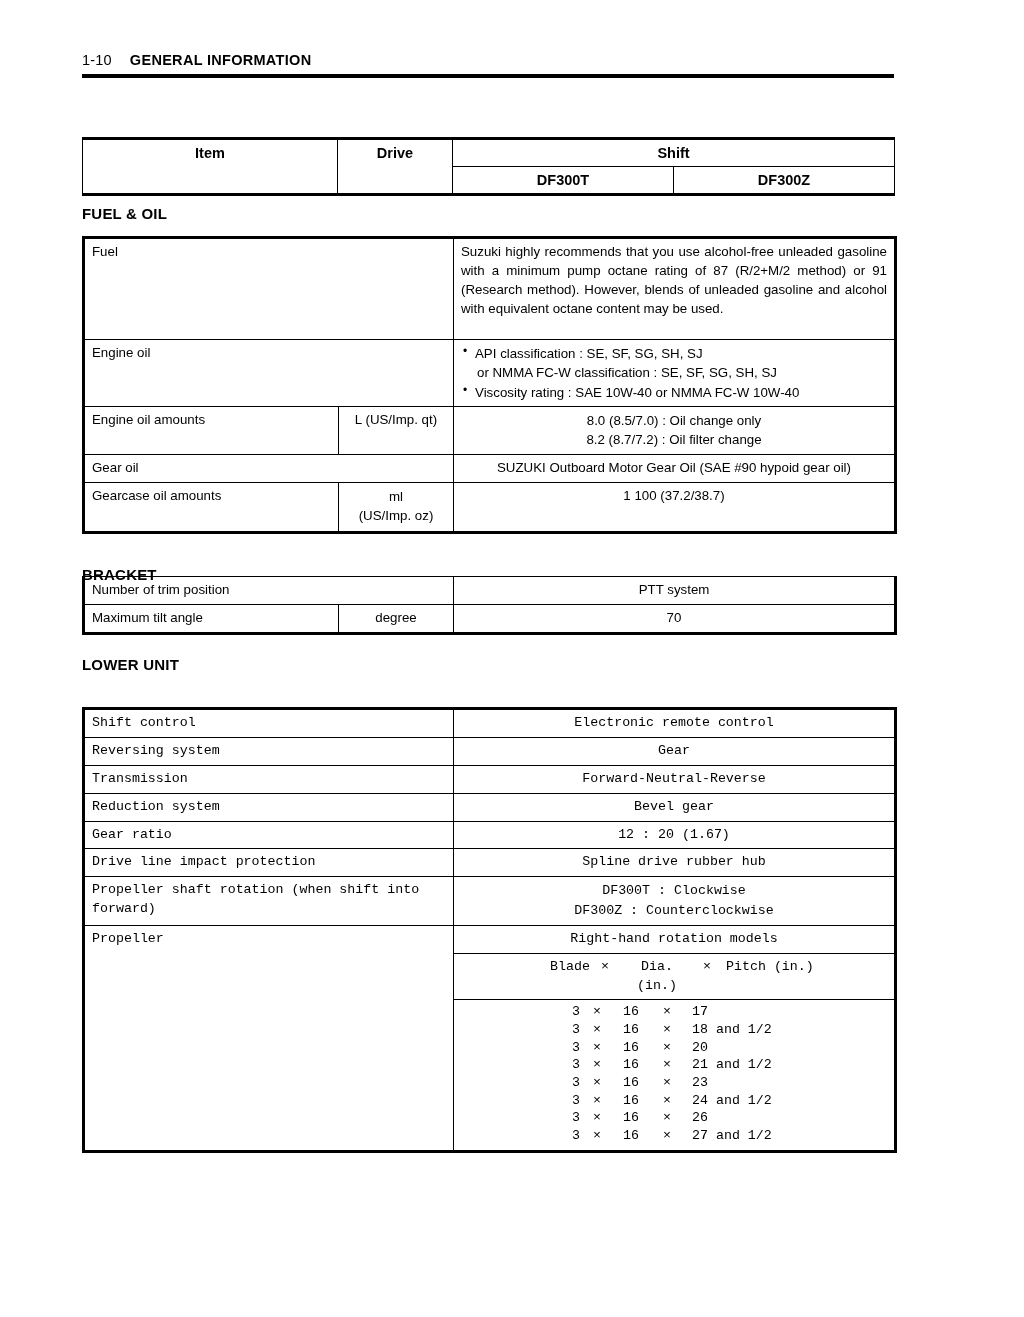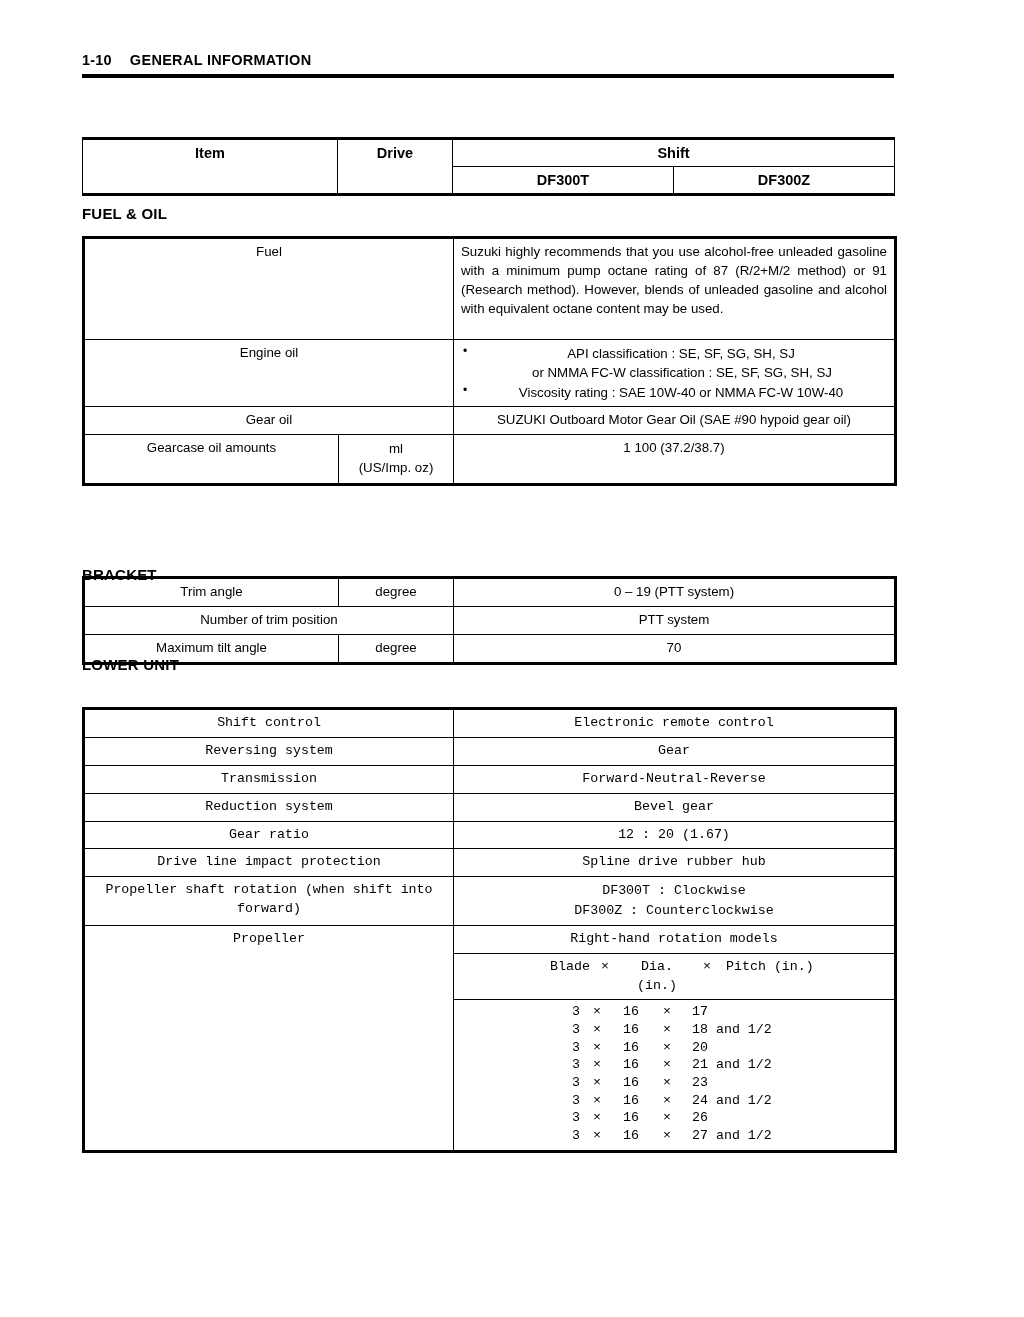--- a/index.html
+++ b/index.html
@@ -31,21 +31,21 @@
     width: 812px;
     display: flex;
     align-items: baseline;
     font-weight: bold;
     font-size: 15px;
     letter-spacing: 0.2px;
   }
   .page-header .folio {
     font-size: 14.5px;
     margin-right: 18px;
-    font-weight: bold;
+    font-weight: normal;
   }
   .page-header .chapter {
     font-size: 14.5px;
     font-weight: bold;
     letter-spacing: 0.3px;
   }
   .header-rule {
     position: absolute;
     left: 82px;
     top: 74px;
@@ -81,21 +81,21 @@
   .tbl .outer-top  { border-top-width: 3px; }
   .tbl .outer-bot  { border-bottom-width: 3px; }
   .tbl .outer-left { border-left-width: 3px; }
   .tbl .outer-right{ border-right-width: 3px; }
 
   .cell {
     padding: 4px 7px 4px 7px;
     line-height: 1.42;
   }
   .c-center { text-align: center; }
-  .c-left   { text-align: center; }
+  .c-left   { text-align: left; }
   .c-just   { text-align: justify; text-align-last: left; }
   .v-mid    { vertical-align: middle; }
 
   
   #head-table { top: 137px; }
   #head-table td { border-width: 1px; }
   #head-table .thick-all {
     border-top-width: 3px;
     border-bottom-width: 3px;
   }
@@ -242,20 +242,34 @@
                 <span class="bullet-sub">or NMMA FC-W classification : SE, SF, SG, SH, SJ</span>
               </li>
               <li>
                 <span>Viscosity rating : SAE 10W-40 or NMMA FC-W 10W-40</span>
               </li>
             </ul>
           </div>
         </td>
       </tr>
 
+      <tr>
+        <td class="outer-left v-mid" style="height:47px;">
+          <div class="cell c-left">Engine oil amounts</div>
+        </td>
+        <td class="v-mid">
+          <div class="cell c-center">L (US/Imp. qt)</div>
+        </td>
+        <td class="outer-right v-mid">
+          <div class="cell c-center two-line">
+            <div>8.0 (8.5/7.0) : Oil change only</div>
+            <div>8.2 (8.7/7.2) : Oil filter change</div>
+          </div>
+        </td>
+      </tr>
 
       <tr>
         <td colspan="2" class="outer-left v-mid" style="height:26px;">
           <div class="cell c-left">Gear oil</div>
         </td>
         <td class="outer-right v-mid">
           <div class="cell c-center">SUZUKI Outboard Motor Gear Oil (SAE #90 hypoid gear oil)</div>
         </td>
       </tr>
 
@@ -279,31 +293,20 @@
   <div class="section-title" id="bracket-title">BRACKET</div>
 
   <table class="tbl" id="bracket-table">
     <colgroup>
       <col style="width:255px">
       <col style="width:115px">
       <col style="width:442px">
     </colgroup>
     <tbody>
       <tr>
-        <td class="outer-left outer-top v-mid" style="height:26px;">
-          <div class="cell c-left">Trim angle</div>
-        </td>
-        <td class="outer-top v-mid">
-          <div class="cell c-center">degree</div>
-        </td>
-        <td class="outer-right outer-top v-mid">
-          <div class="cell c-center">0 – 19 (PTT system)</div>
-        </td>
-      </tr>
-      <tr>
         <td colspan="2" class="outer-left v-mid" style="height:26px;">
           <div class="cell c-left">Number of trim position</div>
         </td>
         <td class="outer-right v-mid">
           <div class="cell c-center">PTT system</div>
         </td>
       </tr>
       <tr>
         <td class="outer-left outer-bot v-mid" style="height:26px;">
           <div class="cell c-left">Maximum tilt angle</div>

